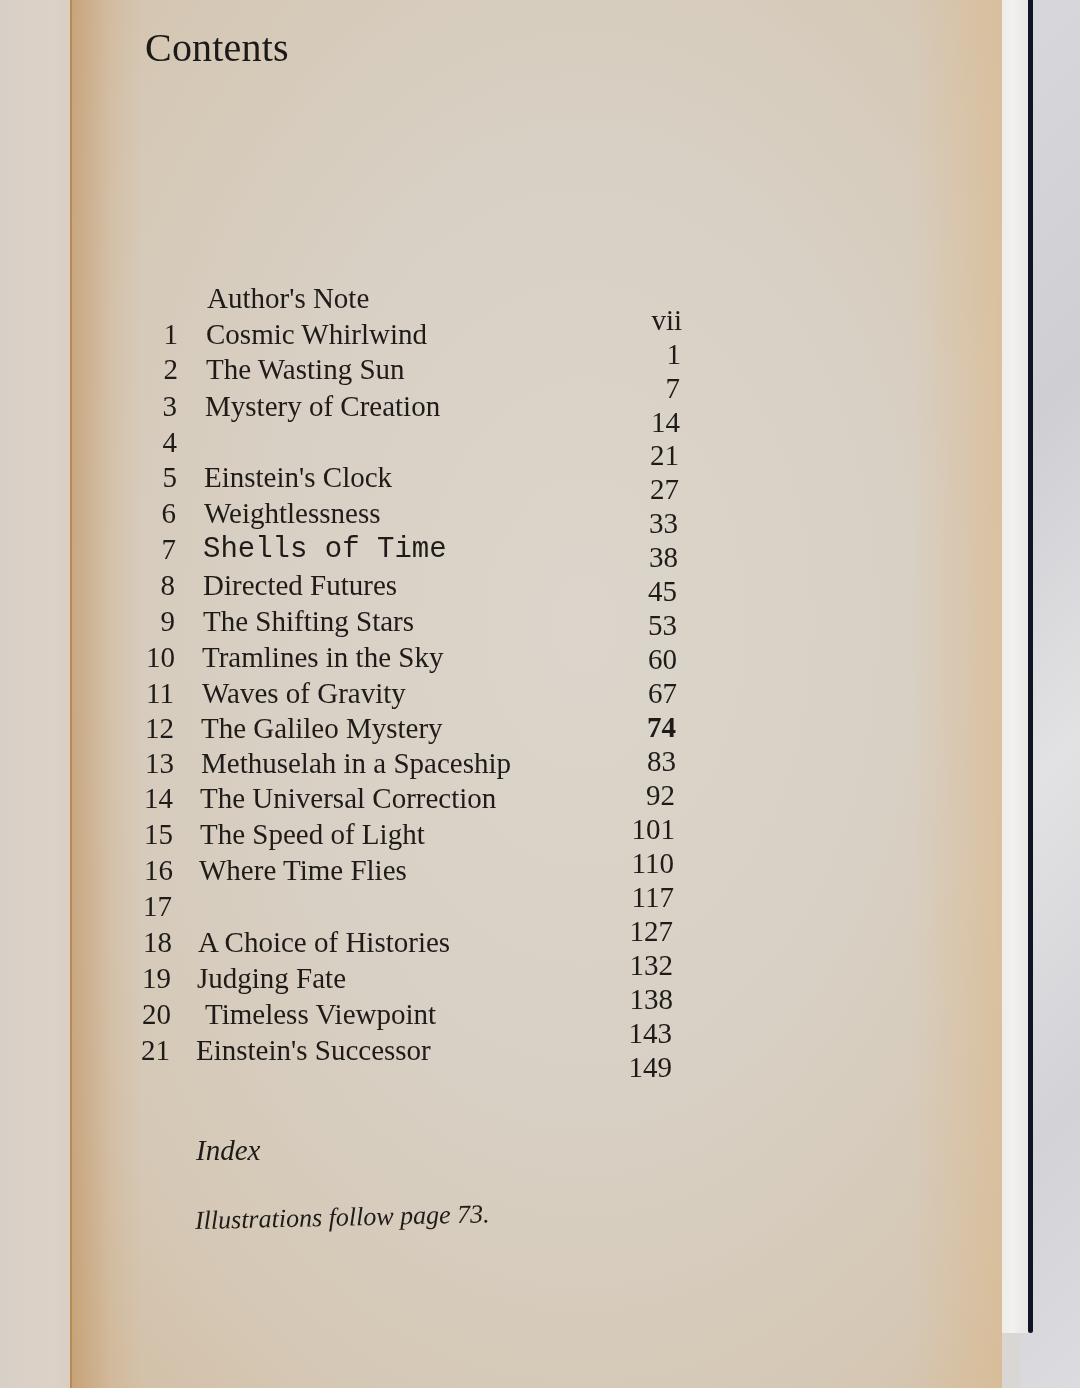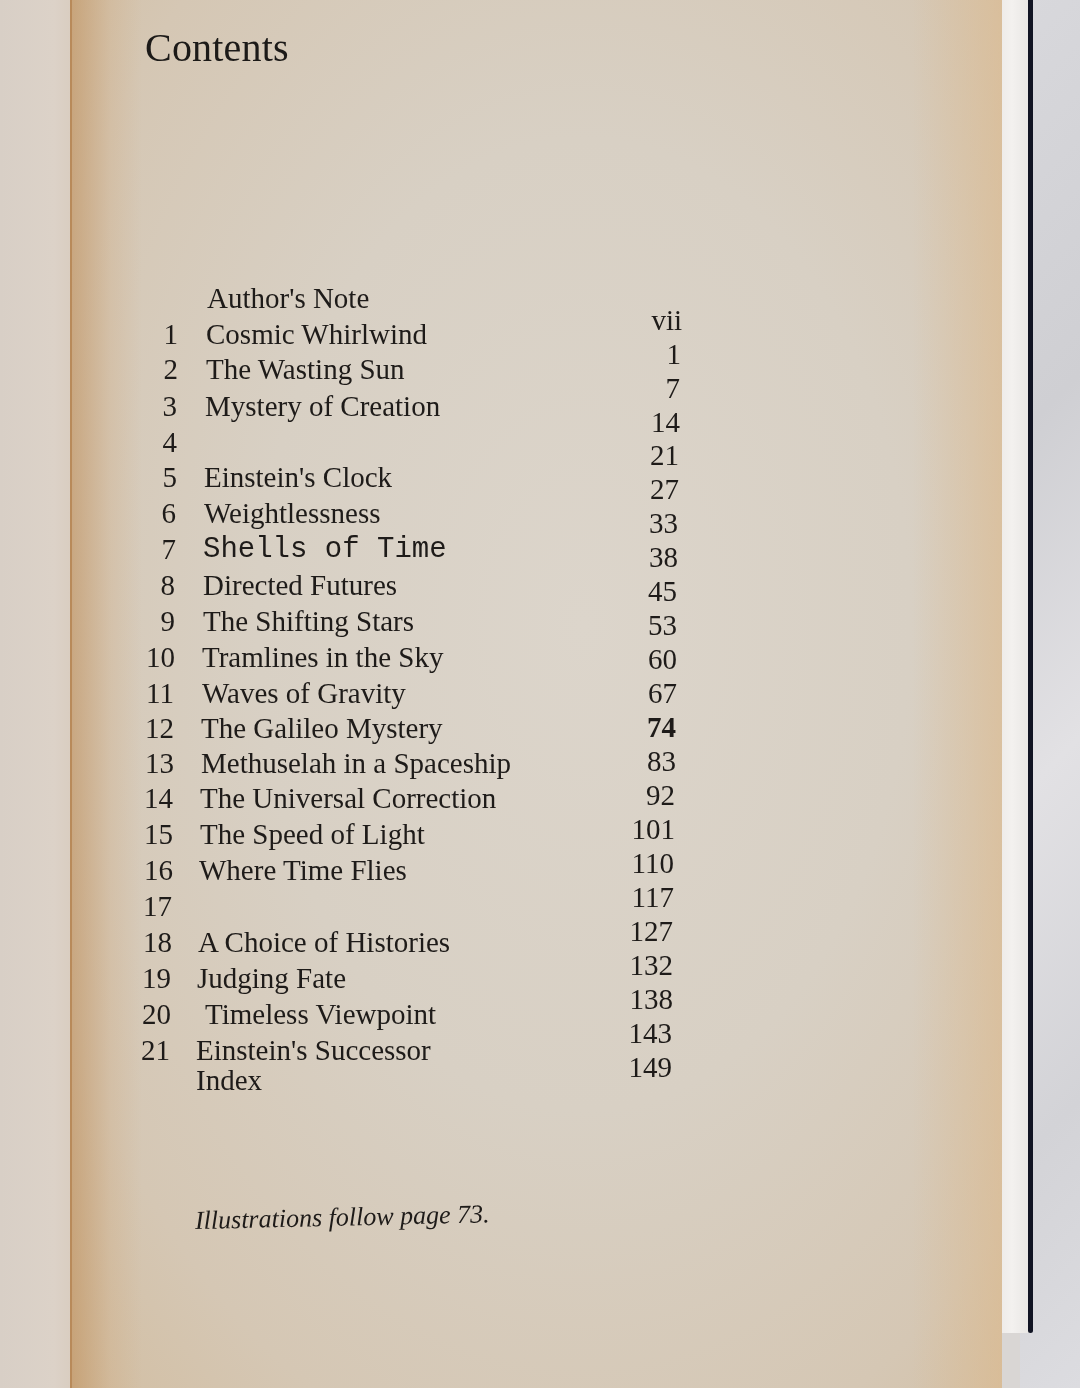--- a/index.html
+++ b/index.html
@@ -231,17 +231,17 @@
   <div class="page-num" style="left:603px;top:951px;">132</div>
 
   <div class="num" style="left:131px;top:1000px;">20</div>
   <div class="entry" style="left:197px;top:1000px;margin-left:8px;">Timeless Viewpoint</div>
   <div class="page-num" style="left:603px;top:985px;">138</div>
 
   <div class="num" style="left:130px;top:1036px;">21</div>
   <div class="entry" style="left:196px;top:1036px;">Einstein's Successor</div>
   <div class="page-num" style="left:602px;top:1019px;">143</div>
 
-  <div class="entry" style="left:196px;top:1066px;">Index</div>
+  <div class="entry" style="left:196px;top:1136px;font-style:italic;">Index</div>
   <div class="page-num" style="left:602px;top:1053px;">149</div>
 </div>
 
 <div class="note">Illustrations follow page 73.</div>
 
 </body></html>

